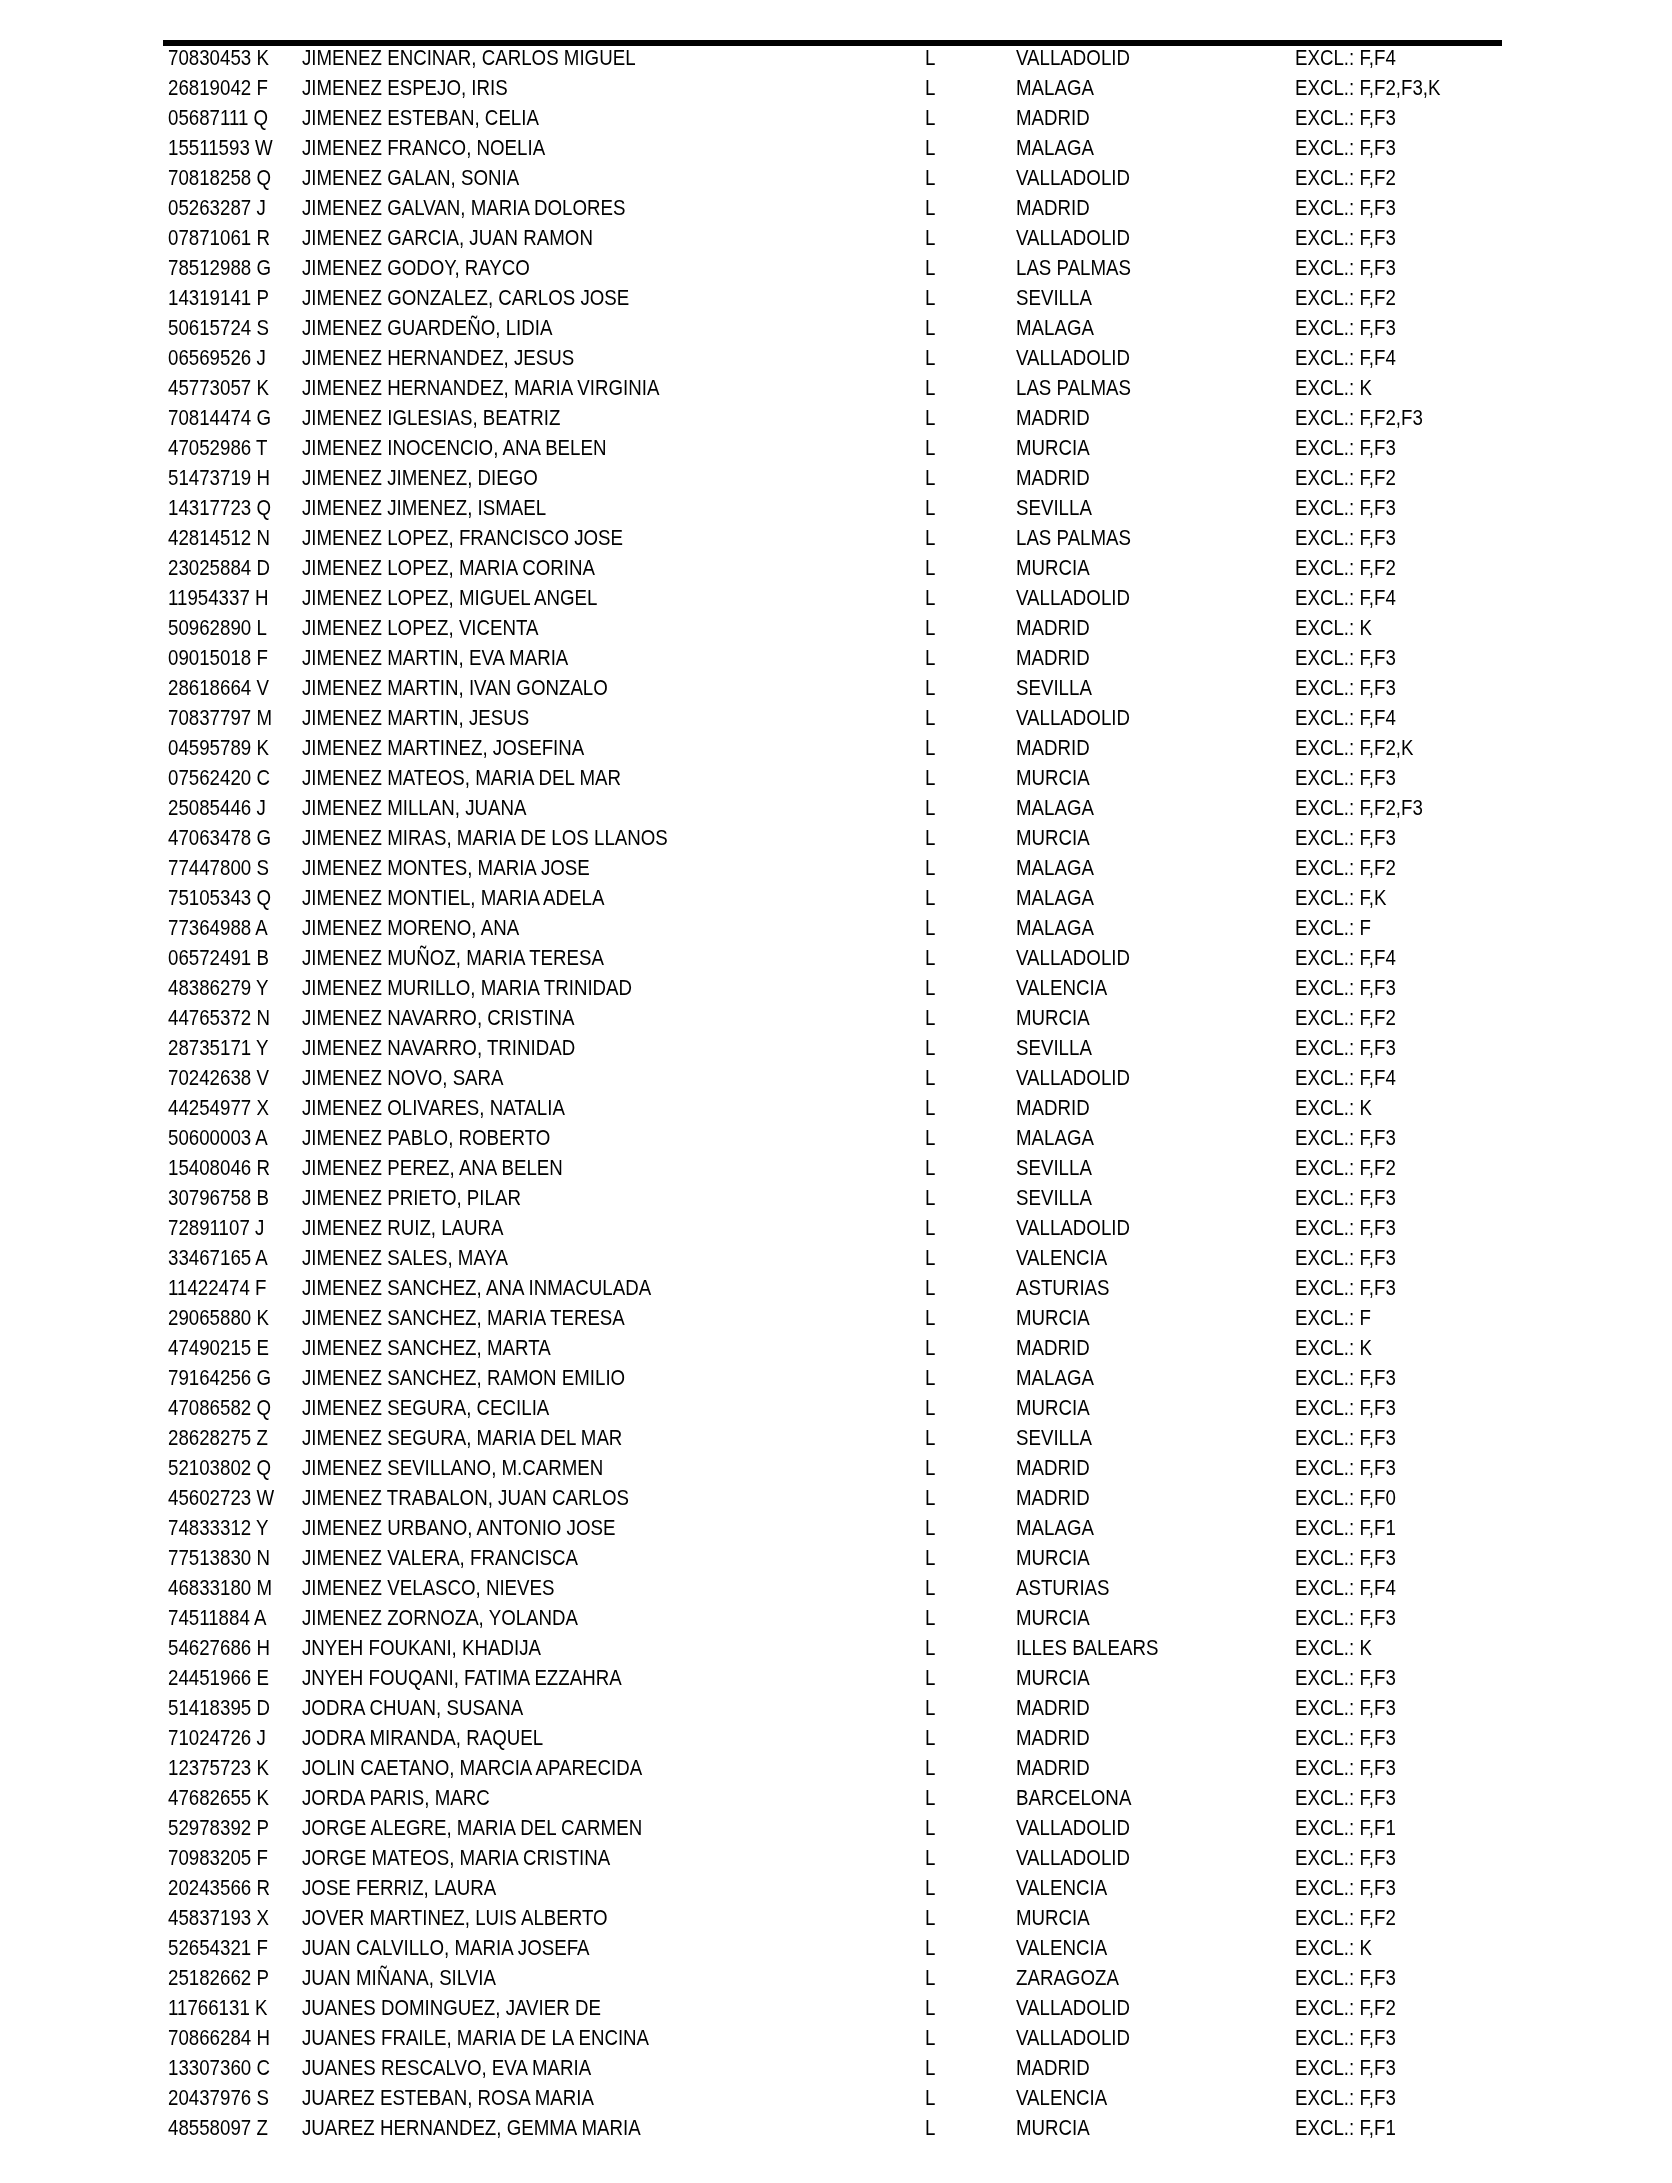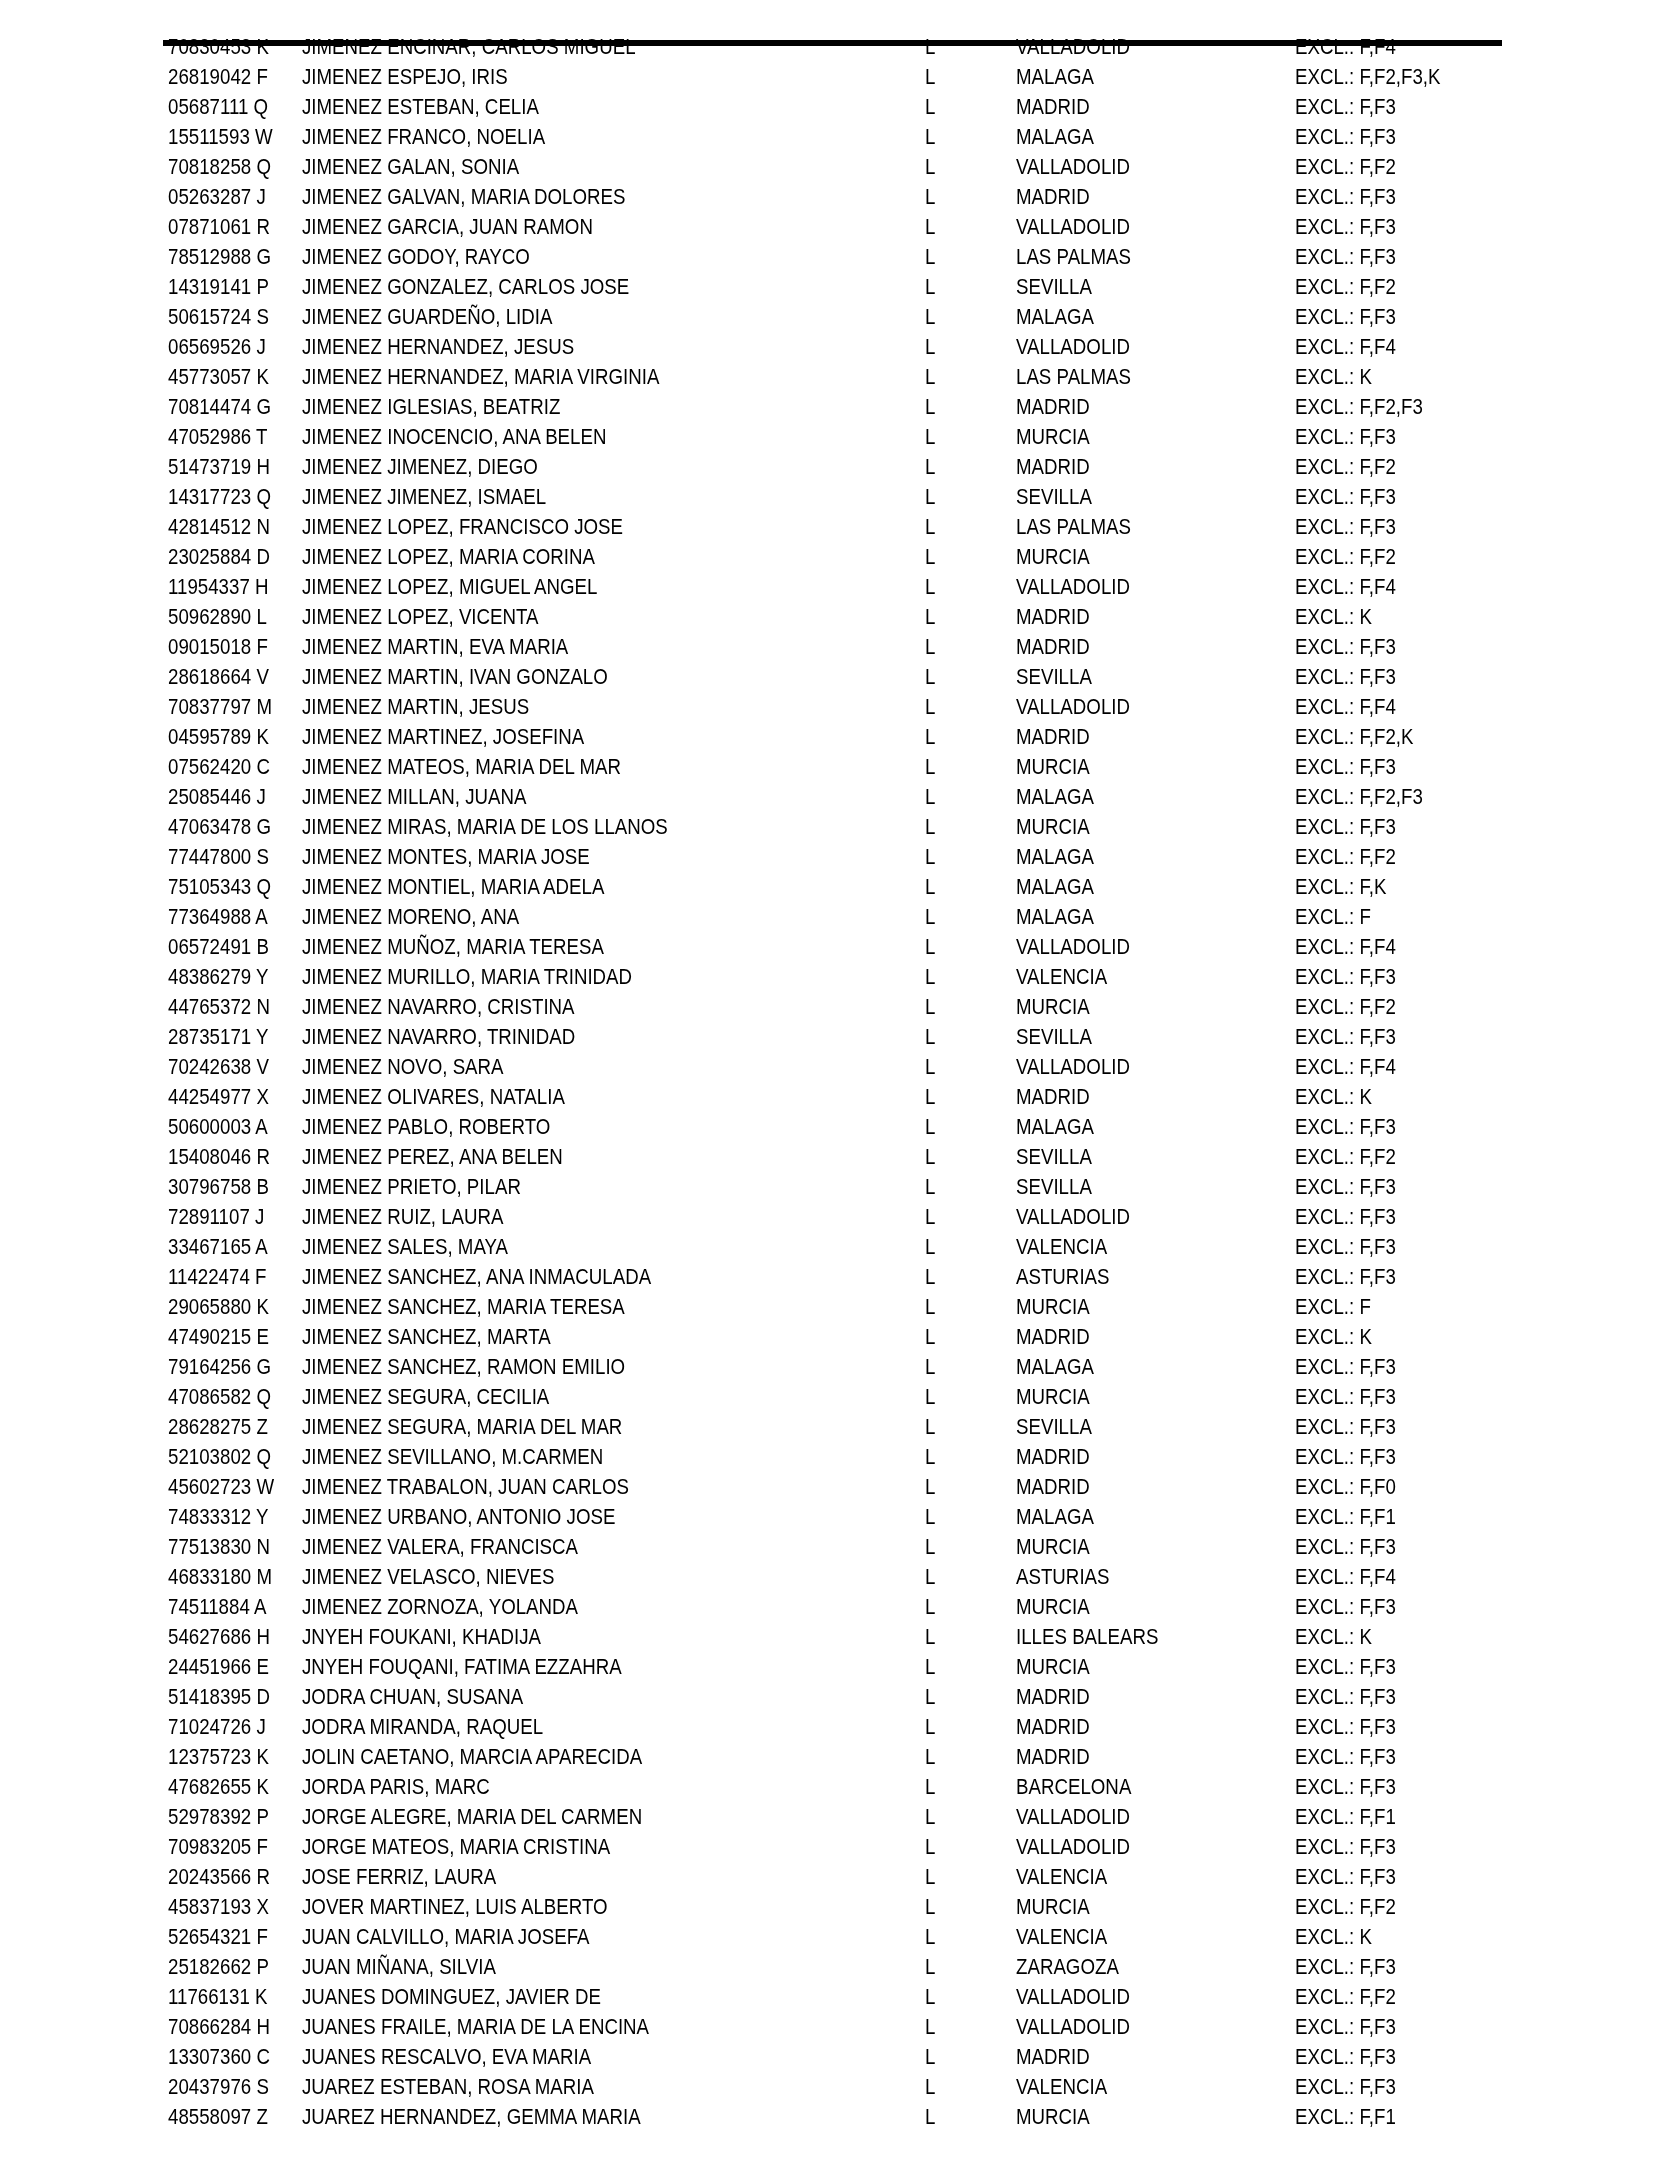--- a/index.html
+++ b/index.html
@@ -41,21 +41,21 @@
   .header-rule {
     position: absolute;
     top: 40px;
     left: 163px;
     width: 1339px;
     height: 5.5px;
     background: #000000;
   }
   .table-body {
     position: absolute;
-    top: 32px;
+    top: 43px;
     left: 0;
     width: 100%;
   }
   .row {
     position: relative;
     height: 30px;
   }
 </style>
 </head>
 <body>

